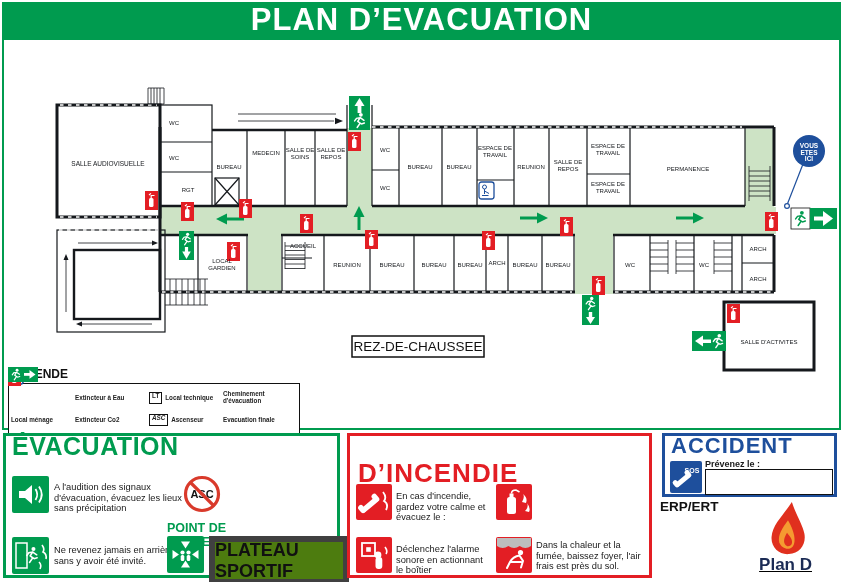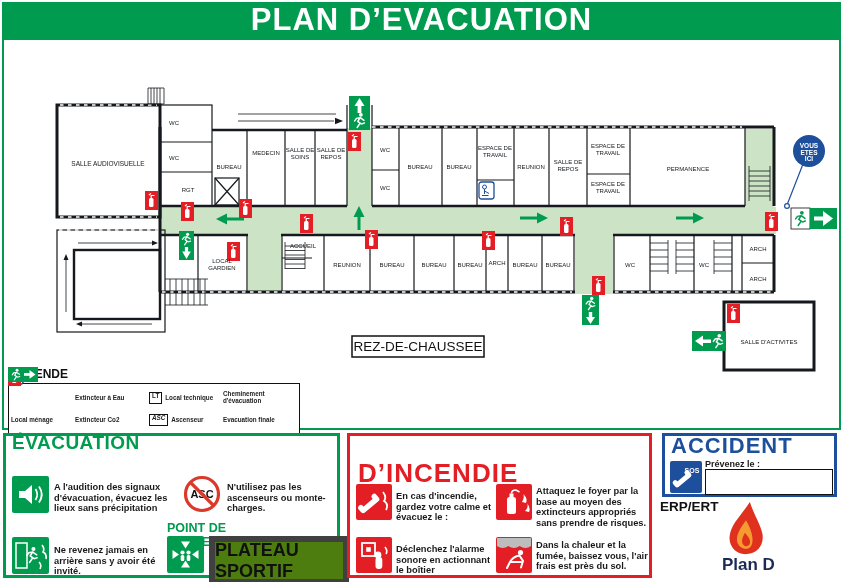--- a/index.html
+++ b/index.html
@@ -24,31 +24,31 @@
   .legend-box{border:1.6px solid #111;background:#fff;display:grid;grid-template-columns:64px 74px 74px 76px;padding:3px 2px;}
   .lcol{display:flex;flex-direction:column;}
   .lcell{display:flex;align-items:center;gap:3px;height:22px;}
   .lcell span{font-size:6.3px;font-weight:700;color:#222;line-height:1.1;}
   .abbrbox{border:1.3px solid #111;font-size:7px;font-weight:800;padding:0 2px;line-height:9px;height:10px;color:#111;background:#fff;}
   
   .panel{position:absolute;box-sizing:border-box;background:#fff;}
   .p-evac{left:3px;top:433px;width:337px;height:145px;border:3px solid #009B4F;}
   .p-fire{left:347px;top:433px;width:305px;height:145px;border:3px solid #E31E24;}
   .p-acc{left:662px;top:433px;width:175px;height:64px;border:3px solid #1E4F9C;}
-  .p-evac h2{position:absolute;left:6px;top:-4px;margin:0;color:#009B4F;font-size:19px;font-weight:800;letter-spacing:.5px;}
+  .p-evac h2{position:absolute;left:6px;top:-4px;margin:0;color:#009B4F;font-size:25px;font-weight:800;letter-spacing:.5px;}
   .p-fire h2{position:absolute;left:8px;top:0;margin:0;color:#E31E24;font-size:26px;font-weight:800;line-height:.95;letter-spacing:1px;}
   .p-acc h2{position:absolute;left:6px;top:-3px;margin:0;color:#1E4F9C;font-size:22px;font-weight:800;letter-spacing:1px;}
-  .ptxt{position:absolute;font-size:9.3px;font-weight:700;color:#1a1a1a;line-height:1.14;}
+  .ptxt{position:absolute;font-size:9.3px;font-weight:400;color:#1a1a1a;line-height:1.14;}
   .picon{position:absolute;}
   .rassemble{position:absolute;left:161px;top:85px;color:#009B4F;font-size:12.5px;font-weight:800;}
   .plateau{position:absolute;left:203px;top:100px;width:128px;height:37px;border:6px solid #404040;display:flex;align-items:center;justify-content:center;font-size:18px;font-weight:800;color:#111;background:#4d7c0f;}
   .prevenez{position:absolute;left:40px;top:23px;font-size:9px;font-weight:700;color:#1a1a1a;}
   .phonebox{position:absolute;left:40px;top:33px;width:126px;height:24px;border:1.6px solid #111;background:#fff;}
   .erp{position:absolute;left:660px;top:499px;font-size:13.5px;font-weight:800;color:#111;}
-  .logo{position:absolute;left:722px;top:501px;width:90px;height:78px;text-align:left;}
+  .logo{position:absolute;left:722px;top:501px;width:90px;height:78px;text-align:right;text-decoration:underline;}
   .logo-text{font-size:17px;font-weight:800;color:#1b2b55;margin-top:-6px;}
 </style>
 </head>
 <body>
 
 <div class="titlebar">
   <h1>PLAN D’EVACUATION</h1>
 </div>
 
 <div class="plan">
@@ -300,21 +300,20 @@
     <rect width="37" height="37" rx="2" fill="#009B4F"></rect>
     <polygon points="7,15 13,15 20,9 20,28 13,22 7,22" fill="#fff"></polygon>
     <path d="M23.5 13 q3.5 5.5 0 11 M27 10.5 q5.5 8 0 16" stroke="#fff" stroke-width="1.8" fill="none"></path>
   </svg>
   <div class="ptxt" style="left:48px;top:46px;width:128px">A l'audition des signaux d'évacuation, évacuez les lieux sans précipitation</div>
   <svg class="picon" style="left:176px;top:38px" width="40" height="40">
     <circle cx="20" cy="20" r="16.5" fill="none" stroke="#D93A2B" stroke-width="3.2"></circle>
     <text x="20" y="24" text-anchor="middle" font-size="11" font-weight="800" fill="#111" font-family="Liberation Sans, sans-serif">ASC</text>
     <line x1="8.5" y1="8.5" x2="31.5" y2="31.5" stroke="#D93A2B" stroke-width="3.2"></line>
   </svg>
-  <div class="ptxt" style="left:221px;top:46px;width:108px">N'utilisez pas les ascenseurs ou monte-charges.</div>
   <svg class="picon" style="left:6px;top:101px" width="37" height="37">
     <rect width="37" height="37" rx="2" fill="#009B4F"></rect>
     <rect x="4" y="6" width="11" height="25" fill="none" stroke="#fff" stroke-width="1.5"></rect>
     <use href="#rman" x="11" y="9" width="18" height="18" color="#fff"></use>
     <path d="M30 8 q3 4 1 7 q4 2 3 7 M27 25 q3 3 1 7" stroke="#fff" stroke-width="1.6" fill="none"></path>
   </svg>
   <div class="ptxt" style="left:48px;top:109px;width:122px">Ne revenez jamais en arrière sans y avoir été invité.</div>
   <div class="rassemble">POINT DE RASSEMBLEMENT</div>
   <svg class="picon" style="left:161px;top:100px" width="37" height="37">
     <rect width="37" height="37" rx="2" fill="#009B4F"></rect>
@@ -342,37 +341,36 @@
     <path d="M27 8 q4 5 1 9 q5 3 2 9" stroke="#fff" stroke-width="1.8" fill="none"></path>
   </svg>
   <div class="ptxt" style="left:46px;top:55px;width:96px">En cas d'incendie, gardez votre calme et évacuez le :</div>
   <svg class="picon" style="left:146px;top:48px" width="36" height="36">
     <rect width="36" height="36" rx="2" fill="#E31E24"></rect>
     <rect x="11" y="13" width="9" height="17" rx="2.5" fill="#fff"></rect>
     <rect x="13.5" y="9.5" width="4" height="3.5" fill="#fff"></rect>
     <path d="M15.5 9.5 q0 -3.5 4.5 -3.5 l3.5 2" stroke="#fff" stroke-width="1.6" fill="none"></path>
     <path d="M26 18 q3 -5 1 -8 q5 4 3 9 Z M29 27 q4 -4 2 -8 q4 5 2 9 Z" fill="#fff"></path>
   </svg>
-  <div class="ptxt" style="left:186px;top:50px;width:112px">Attaquez le foyer par la base au moyen des extincteurs appropriés sans prendre de risques.</div>
   <svg class="picon" style="left:6px;top:101px" width="36" height="36">
     <rect width="36" height="36" rx="2" fill="#E31E24"></rect>
     <rect x="6" y="6" width="13" height="13" fill="none" stroke="#fff" stroke-width="1.8"></rect>
     <rect x="10.2" y="10.2" width="4.6" height="4.6" fill="#fff"></rect>
     <circle cx="22" cy="18" r="3.4" fill="#fff"></circle>
     <rect x="19.5" y="20" width="6.8" height="12" rx="3" fill="#fff"></rect>
     <path d="M29 10 q3 4 1 7" stroke="#fff" stroke-width="1.6" fill="none"></path>
   </svg>
   <div class="ptxt" style="left:46px;top:108px;width:96px">Déclenchez l'alarme sonore en actionnant le boîtier</div>
   <svg class="picon" style="left:146px;top:101px" width="36" height="36">
     <rect width="36" height="36" rx="2" fill="#E31E24"></rect>
     <path d="M1 1 H35 V9 q-5.7 4 -11.3 0 q-5.7 4 -11.3 0 q-5.7 4 -11.4 0 Z" fill="#BDBDBD"></path>
     <circle cx="24.5" cy="15.5" r="2.6" fill="#fff"></circle>
     <path d="M23.5 18.5 q-6.5 1 -9.5 6.5 l-3 6 M23.5 18.5 l3.5 5.5 -2 6.5 M14.5 25 h10.5" stroke="#fff" stroke-width="2" fill="none" stroke-linecap="round"></path>
   </svg>
-  <div class="ptxt" style="left:186px;top:104px;width:112px">Dans la chaleur et la fumée, baissez vous, l'air frais est près du sol.</div>
+  <div class="ptxt" style="left:186px;top:104px;width:112px">Dans la chaleur et la fumée, baissez foyer, l'air frais est près du sol.</div>
 </div>
 
 <div class="panel p-acc">
   <h2>ACCIDENT</h2>
   <svg class="picon" style="left:5px;top:25px" width="32" height="32">
     <rect width="32" height="32" rx="2" fill="#1E4F9C"></rect>
     <g transform="rotate(-40 13 19)" fill="#fff">
       <rect x="4" y="16.5" width="18" height="5" rx="2.5"></rect>
       <rect x="2.8" y="13.5" width="5" height="8" rx="2.5"></rect>
       <rect x="18.2" y="13.5" width="5" height="8" rx="2.5"></rect>

